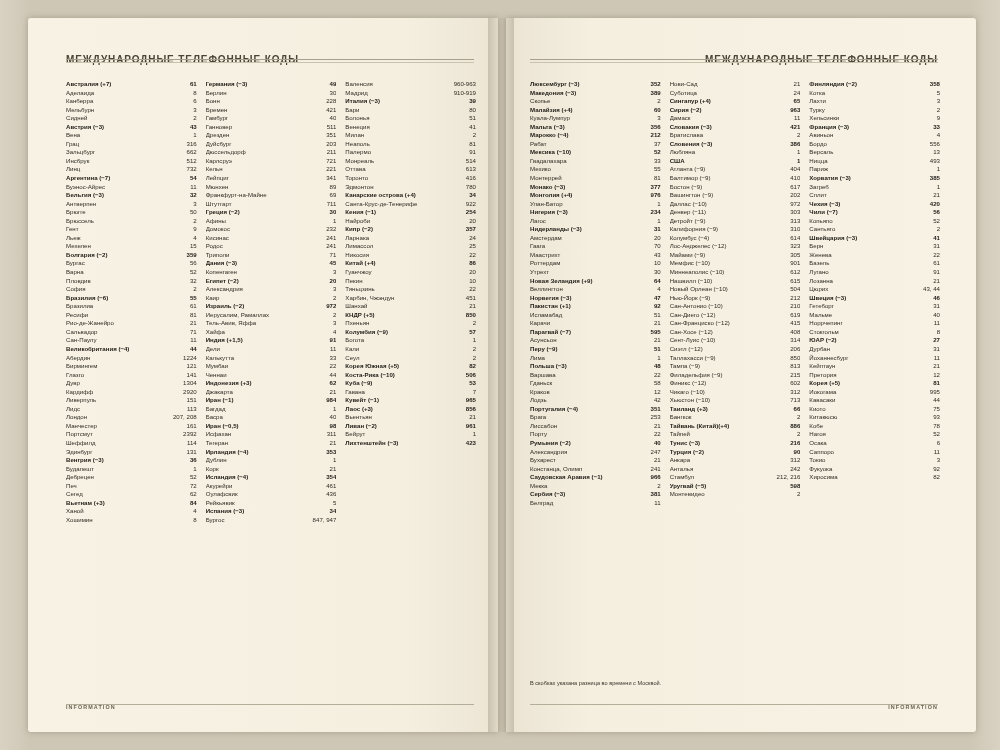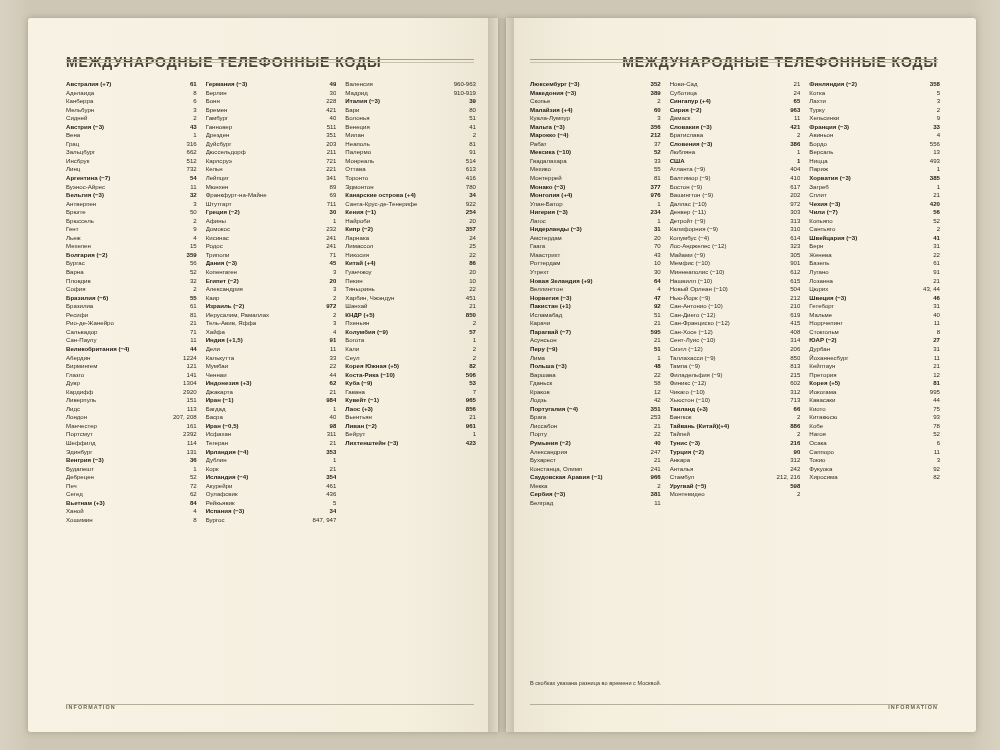--- a/index.html
+++ b/index.html
@@ -30,21 +30,21 @@
   
   #gutter{
     position:absolute;left:488px;top:18px;width:26px;height:714px;
     background:linear-gradient(to right,rgba(120,108,88,.30),rgba(120,108,88,.05) 45%,rgba(120,108,88,.05) 55%,rgba(120,108,88,.30));
   }
   .sheet-inner{position:absolute;left:0;top:0;right:0;bottom:0;}
 
   
   .pg-head{
     position:absolute;top:36px;height:14px;
-    font-size:14px;font-weight:bold;letter-spacing:.9px;color:#4a4336;
+    font-size:10px;font-weight:bold;letter-spacing:.9px;color:#4a4336;
     text-transform:uppercase;
   }
   .rule-line{
     position:absolute;top:41px;height:0;border-top:1px solid #a7a08d;
   }
   .rule-line.second{top:44px;border-top:1px solid #c8c2ae;}
 
   .pg-foot{
     position:absolute;bottom:22px;font-size:5.4px;letter-spacing:1.1px;
     color:#6d6555;font-weight:bold;

